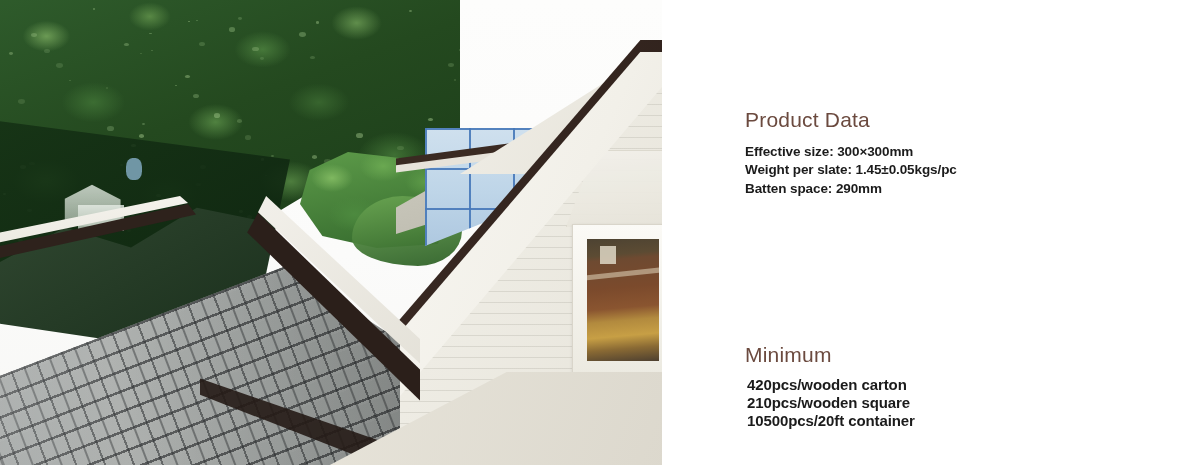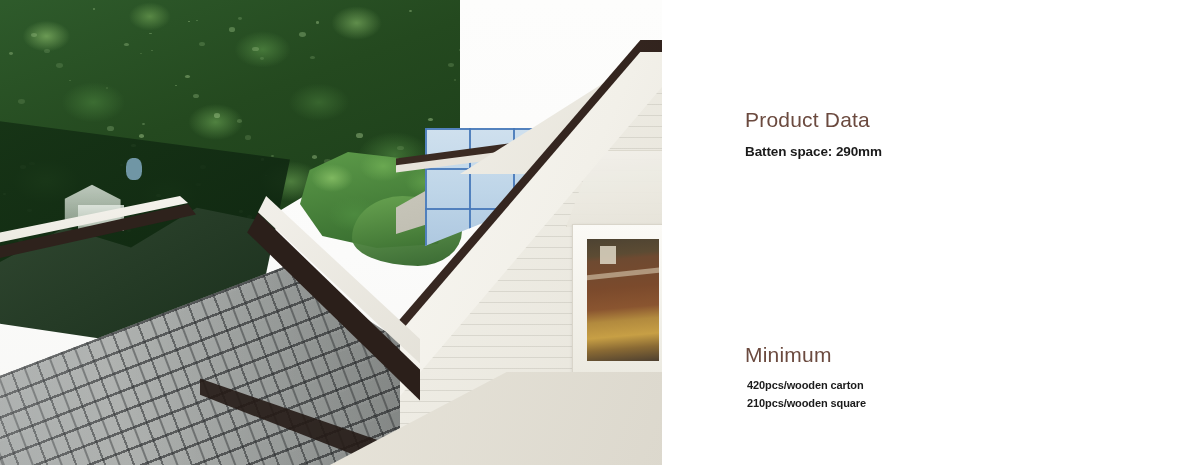--- a/index.html
+++ b/index.html
@@ -423,21 +423,21 @@
   .spec-list li {
     font-size: 13.5px;
     font-weight: 700;
     color: #1b1b1b;
     line-height: 18.2px;
     white-space: nowrap;
     letter-spacing: -.1px;
   }
   #packing-section .section-title { margin-bottom: 10px; }
   .packing-list li {
-    font-size: 11px;
+    font-size: 15px;
     font-weight: 700;
     color: #1b1b1b;
     line-height: 18px;
     white-space: nowrap;
     letter-spacing: -.1px;
     padding-left: 2px;
   }
 </style>
 </head>
 <body>
@@ -573,25 +573,28 @@
   <div class="slate-eave-dark"></div>
 
   <div class="bottom-soffit"></div>
 </div>
 
 <div id="spec-panel">
 
   <div class="section" id="product-data-section">
     <h2 class="section-title">Product Data</h2>
     <ul class="spec-list">
+      <li>Effective size: 300×300mm</li>
+      <li>Weight per slate: 1.45±0.05kgs/pc</li>
       <li>Batten space: 290mm</li>
     </ul>
   </div>
 
   <div class="section" id="packing-section">
     <h2 class="section-title">Minimum</h2>
     <ul class="packing-list">
       <li>420pcs/wooden carton</li>
       <li>210pcs/wooden square</li>
+      <li>10500pcs/20ft container</li>
     </ul>
   </div>
 
 </div>
 
 </body></html>

